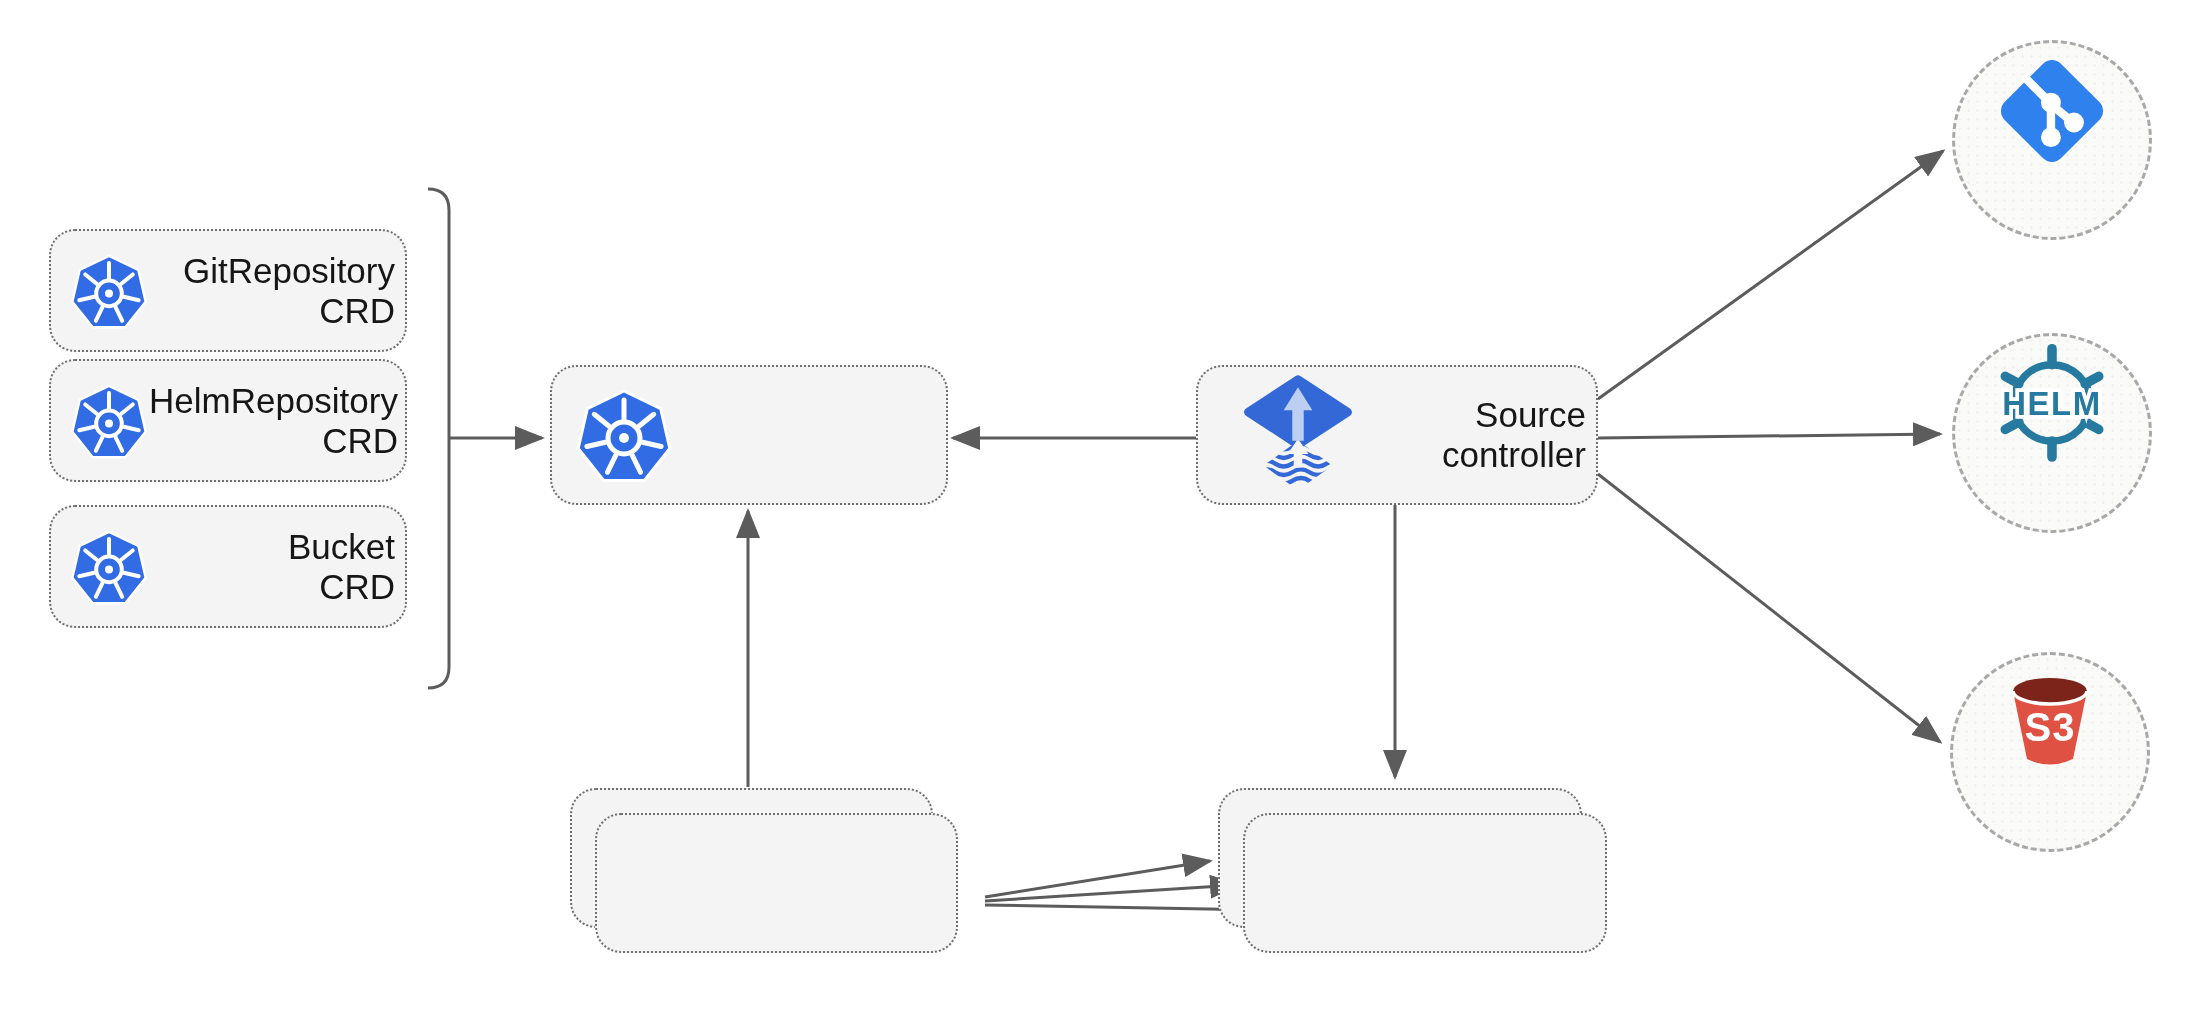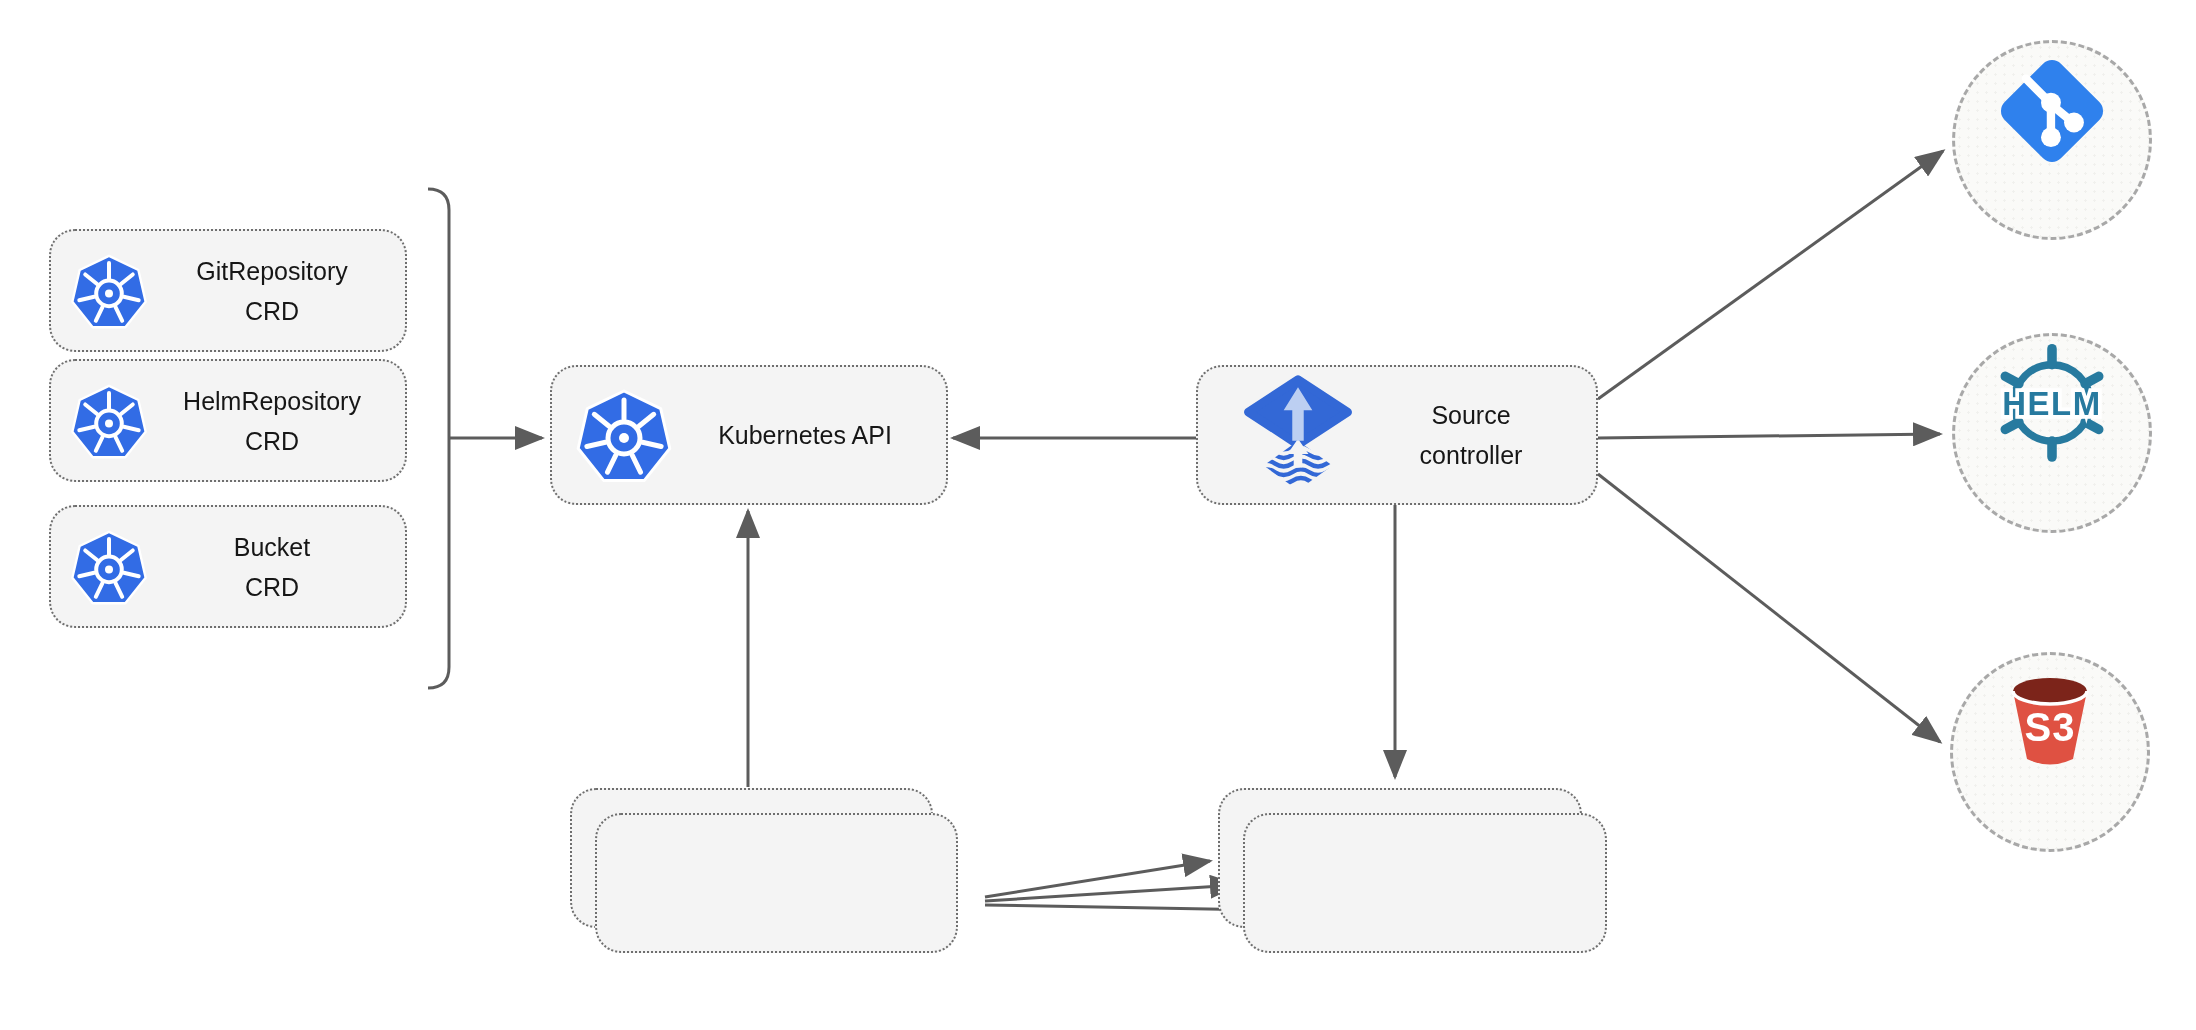--- a/index.html
+++ b/index.html
@@ -14,22 +14,22 @@
   .conn{stroke:var(--line,#5c5c5c);stroke-width:3;fill:none;}
   .node{
     position:absolute;z-index:1;
     background:var(--box-fill,#f4f4f4);
     border:2.5px dotted var(--box-border,#6e6e6e);
     border-radius:26px;
     box-sizing:border-box;
     display:flex;align-items:center;
   }
   .node .label{
-    flex:1;text-align:center;
-    font-size:25px;line-height:40px;
+    flex:1;text-align:right;
+    font-size:35px;line-height:40px;
     color:var(--text,#161616);
     white-space:pre-line;
     margin-right:10px;
   }
   .icon{flex:0 0 auto;display:block;}
   .stackbox{  }
   .circle{
     position:absolute;z-index:1;
     width:200px;height:200px;border-radius:50%;
     background:var(--circle-fill,#fafaf8);
@@ -135,21 +135,20 @@
         <use href="#sym-k8s"></use>
       </svg>
     <div class="label">Bucket
 CRD</div>
   </div>
 
   <div class="node" style="left:550px;top:365px;width:398px;height:140px">
     <svg class="icon" width="100" height="100" style="margin-left:22px">
         <use href="#sym-k8s"></use>
       </svg>
-    <div class="label">Kubernetes API</div>
   </div>
 
   <div class="node" style="left:1196px;top:365px;width:402px;height:140px">
     <svg class="icon" width="116" height="126" style="margin-left:42px">
         <use href="#sym-flux"></use>
       </svg>
     <div class="label">Source
 controller</div>
   </div>
 

